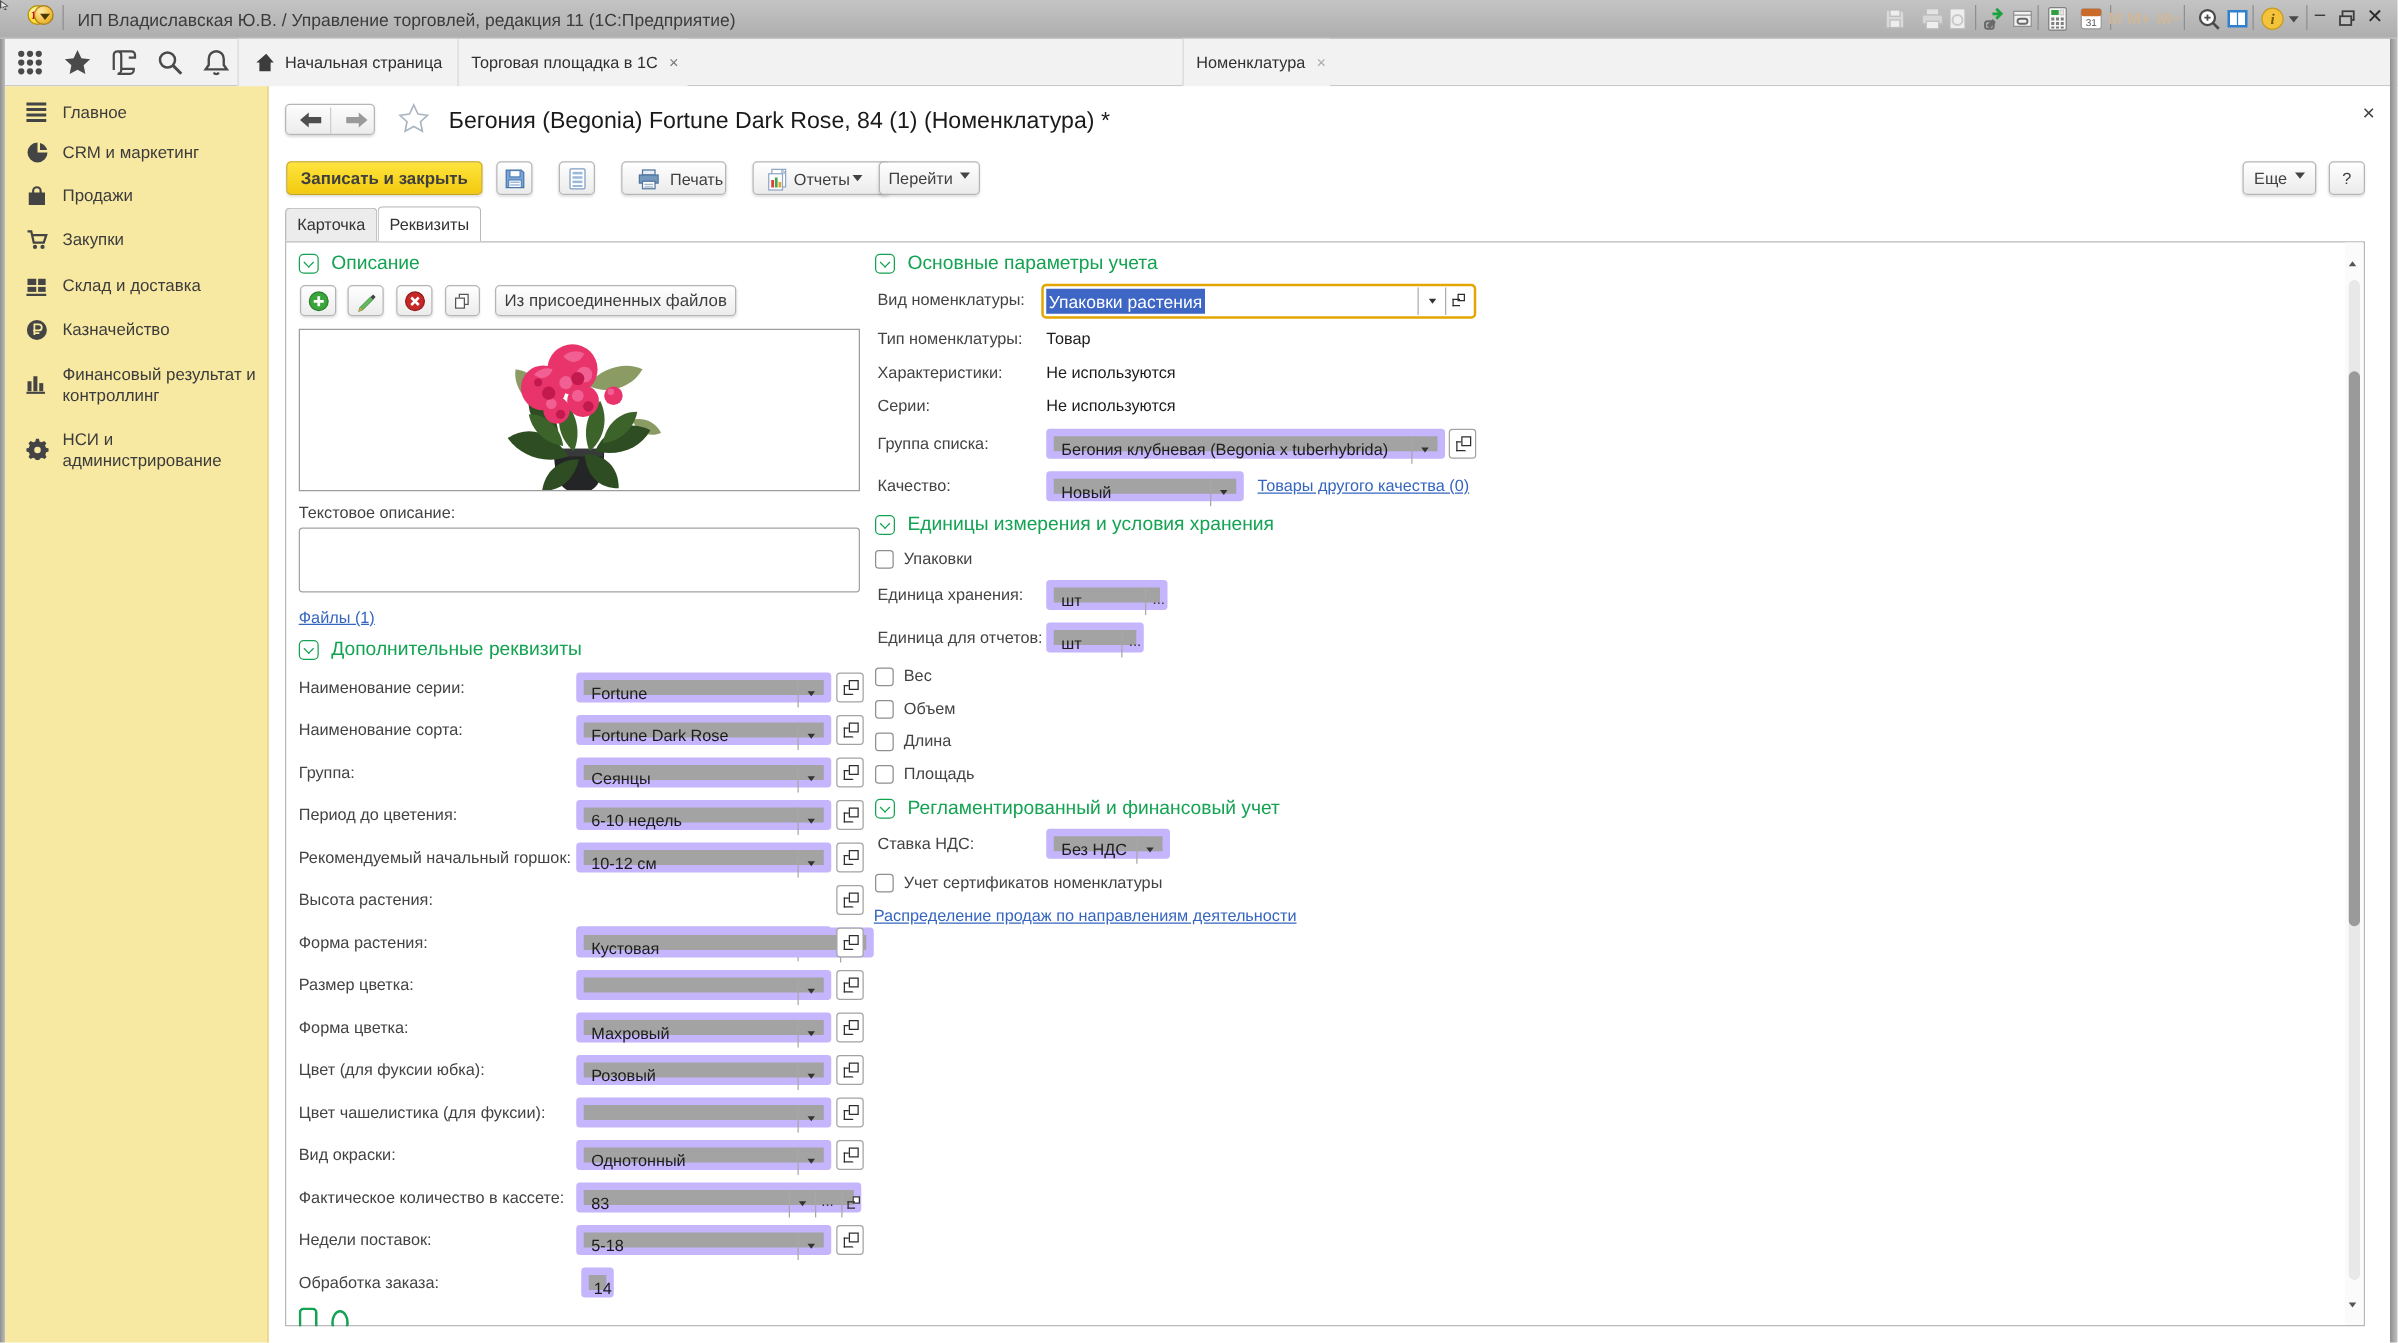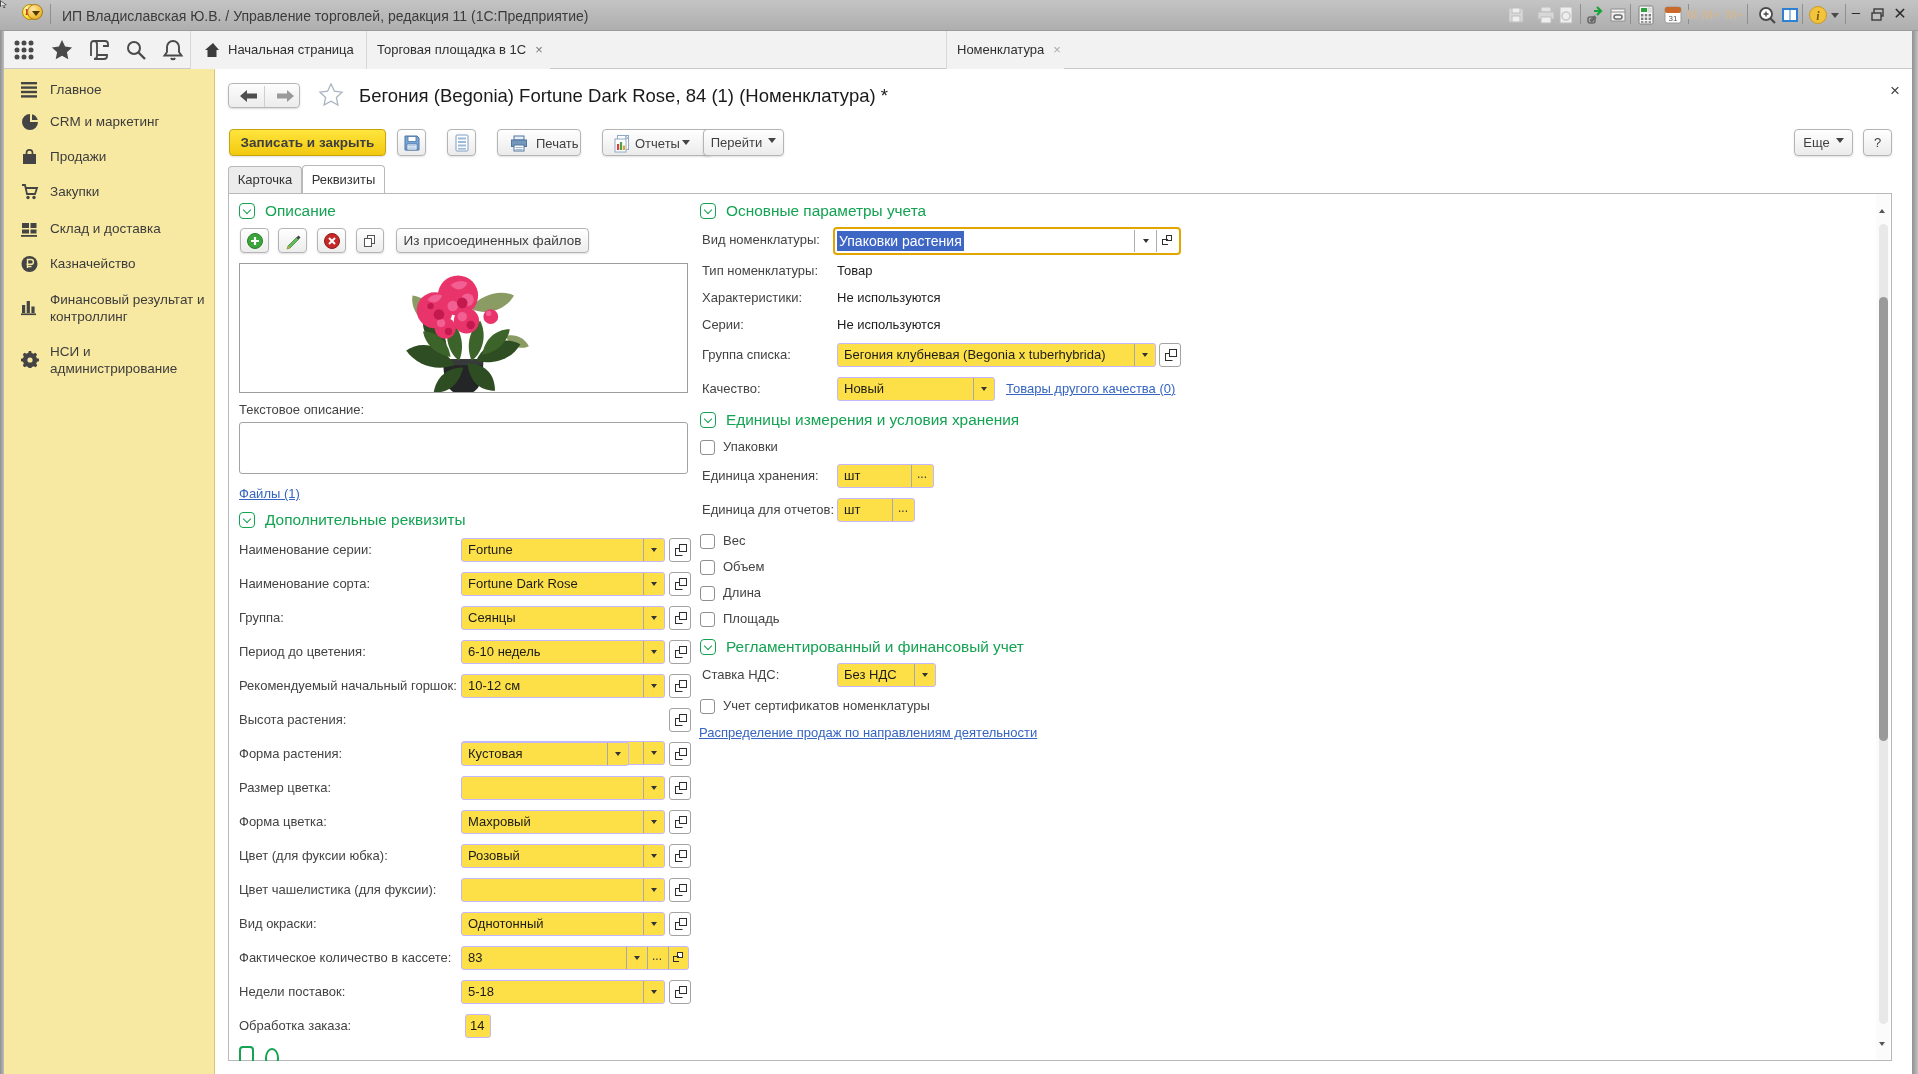--- a/index.html
+++ b/index.html
@@ -48,21 +48,21 @@
  border-radius:4px 4px 0 0;font-size:13px;color:#333;text-align:center;line-height:27px;}
 .ptab.off{background:#ececec;top:97px;height:27px;line-height:25px;}
 .ptab.on{background:#fff;z-index:3;}
 #panel{position:absolute;left:13px;top:124px;width:1664px;height:868px;border:1px solid #b9b9b9;background:#fff;}
 
 .ghead .gi{position:absolute;left:0;top:1px;width:16px;height:16px;border:1.6px solid #13a352;border-radius:4px;}
 .ghead .gi:after{content:"";position:absolute;left:4px;top:3px;width:5px;height:5px;border-right:1.6px solid #13a352;border-bottom:1.6px solid #13a352;transform:rotate(45deg);}
 .ghead .gt{position:absolute;left:26px;top:0;font-size:15.4px;color:#13a352;white-space:nowrap;}
 .lbl{position:absolute;font-size:13px;color:#434343;white-space:nowrap;}
 .val{position:absolute;font-size:13px;color:#1c1c1c;white-space:nowrap;}
-.inp{position:absolute;height:24px;border:1px solid #c4b5fd;border-radius:3px;background:#fde047;font-size:13px;color:#1c1c1c;}
+.inp{position:absolute;height:24px;border:6px solid #c4b5fd;border-radius:3px;background:#a3a3a3;font-size:13px;color:#1c1c1c;}
 .inp .tx{position:absolute;left:6px;top:3px;white-space:nowrap;}
 .inp .arr{position:absolute;right:0;top:0;width:21px;height:22px;border-left:1px solid #a8a8a8;}
 .inp .arr:after{content:"";position:absolute;left:7px;top:9px;border:3.2px solid transparent;border-top:4.2px solid #333;}
 .cpy{position:absolute;width:22px;height:24px;border:1px solid #a3a3a3;border-radius:3px;background:#fff;}
 .cpy:after{content:"";position:absolute;left:9px;top:5px;width:6px;height:6px;border:1.3px solid #2e2e2e;background:#fff;}
 .cpy:before{content:"";position:absolute;left:5px;top:9px;width:6px;height:6px;border-left:1.3px solid #2e2e2e;border-bottom:1.3px solid #2e2e2e;border-top:1.3px solid #2e2e2e;border-right:1.3px solid transparent;}
 .cb{position:absolute;width:15px;height:15px;border:1.4px solid #8f8f8f;border-radius:3px;background:#fff;}
 .btn2{position:absolute;height:25px;background:linear-gradient(#ffffff,#ececec);border:1px solid #b4b4b4;border-radius:4px;box-shadow:0 1px 2px rgba(0,0,0,.12);}
 .link{position:absolute;font-size:13px;color:#3565c0;text-decoration:underline;white-space:nowrap;}
 
@@ -444,21 +444,21 @@
         <div class="arr"></div>
       </div>
       <div class="cpy" style="left:440px;top:480px;"></div>
     <div class="lbl" style="left:10px;top:518px;">Высота растения:</div>
       <div class="inp" style="left:232px;top:514px;width:204px;margin-top:33px;">
         <div class="tx">Компактный</div>
         <div class="arr"></div>
       </div>
       <div class="cpy" style="left:440px;top:514px;"></div>
     <div class="lbl" style="left:10px;top:552px;">Форма растения:</div>
-      <div class="inp" style="left:232px;top:548px;width:168px;">
+      <div class="inp" style="left:232px;top:548px;width:238px;">
         <div class="tx">Кустовая</div>
         <div class="arr"></div>
       </div>
       <div class="cpy" style="left:440px;top:548px;"></div>
     <div class="lbl" style="left:10px;top:586px;">Размер цветка:</div>
       <div class="inp" style="left:232px;top:582px;width:204px;">
         <div class="tx"></div>
         <div class="arr"></div>
       </div>
       <div class="cpy" style="left:440px;top:582px;"></div>

